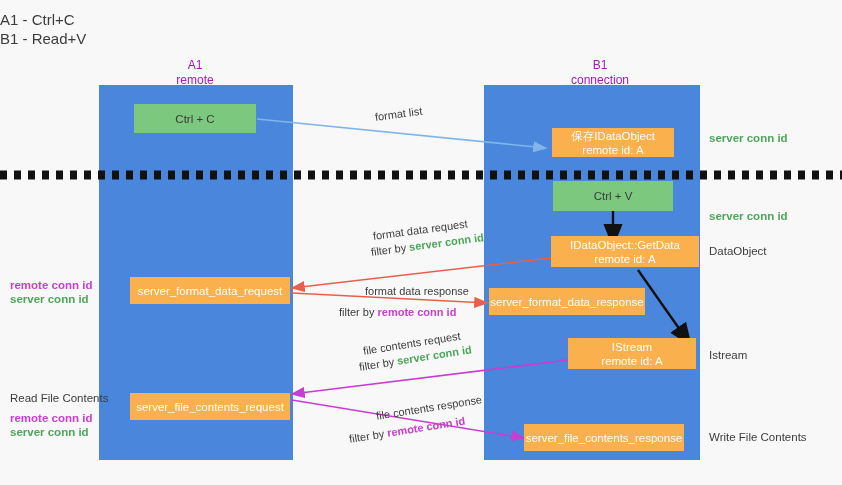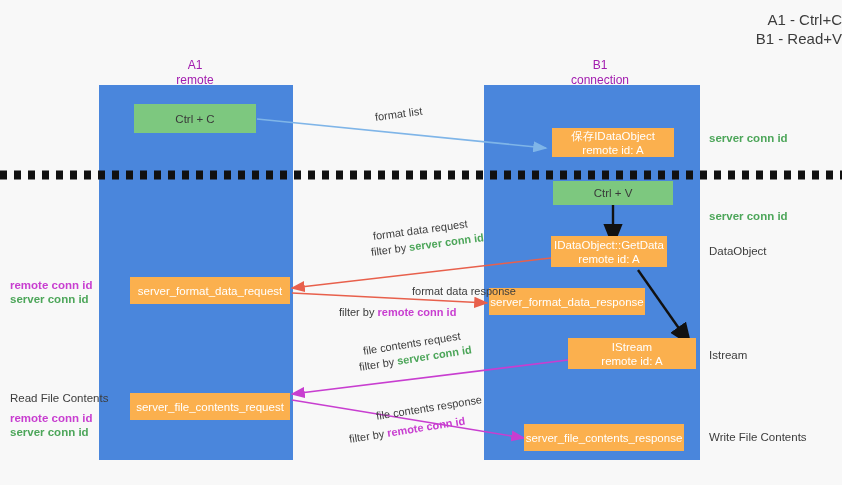--- a/index.html
+++ b/index.html
@@ -13,21 +13,21 @@
     height: 485px;
     background: #f8f8f8;
     font-family: "Liberation Sans", sans-serif;
     overflow: hidden;
   }
   .title {
     position: absolute;
     left: 0;
     right: 0;
     top: 10px;
-    text-align: right;
+    text-align: left;
     font-size: 15px;
     color: #3c3c3c;
     line-height: 19px;
   }
   .col-header {
     position: absolute;
     text-align: center;
     font-size: 12px;
     color: #a21caf;
     line-height: 15px;
@@ -152,25 +152,25 @@
 
   <div class="box orange" style="left:130px; top:393px; width:160px; height:27px;">
     <span>server_file_contents_request</span>
   </div>
 
   <div class="box orange" style="left:552px; top:128px; width:122px; height:29px;">
     <span>保存IDataObject</span>
     <span>remote id: A</span>
   </div>
 
-  <div class="box green" style="left:553px; top:181px; width:120px; height:24px;">
+  <div class="box green" style="left:553px; top:181px; width:120px; height:30px;">
     <span>Ctrl + V</span>
   </div>
 
-  <div class="box orange" style="left:551px; top:236px; width:116px; height:31px;align-items:center;">
+  <div class="box orange" style="left:551px; top:236px; width:148px; height:31px;align-items:center;">
     <span>IDataObject::GetData</span>
     <span>remote id: A</span>
   </div>
 
   <div class="box orange" style="left:489px; top:288px; width:156px; height:27px;">
     <span>server_format_data_response</span>
   </div>
 
   <div class="box orange" style="left:568px; top:338px; width:128px; height:31px;">
     <span>IStream</span>
@@ -196,21 +196,21 @@
 
   <div class="arrow-label rot-a" style="left:374px; top:110px;">format list</div>
 
   <div class="arrow-label rot-a" style="left:372px; top:229px;">
     <span>format data request</span>
   </div>
   <div class="arrow-label rot-a" style="left:370px; top:245px;">
     <span>filter by </span><span class="conn-green">server conn id</span>
   </div>
 
-  <div class="arrow-label" style="left:365px; top:284px;margin-left:47px;">format data response</div>
+  <div class="arrow-label" style="left:365px; top:284px;">format data response</div>
   <div class="arrow-label" style="left:339px; top:305px;">
     <span>filter by </span><span class="conn-purple">remote conn id</span>
   </div>
 
   <div class="arrow-label rot-b" style="left:362px; top:344px;">
     <span>file contents request</span>
   </div>
   <div class="arrow-label rot-b" style="left:358px; top:360px;">
     <span>filter by </span><span class="conn-green">server conn id</span>
   </div>

